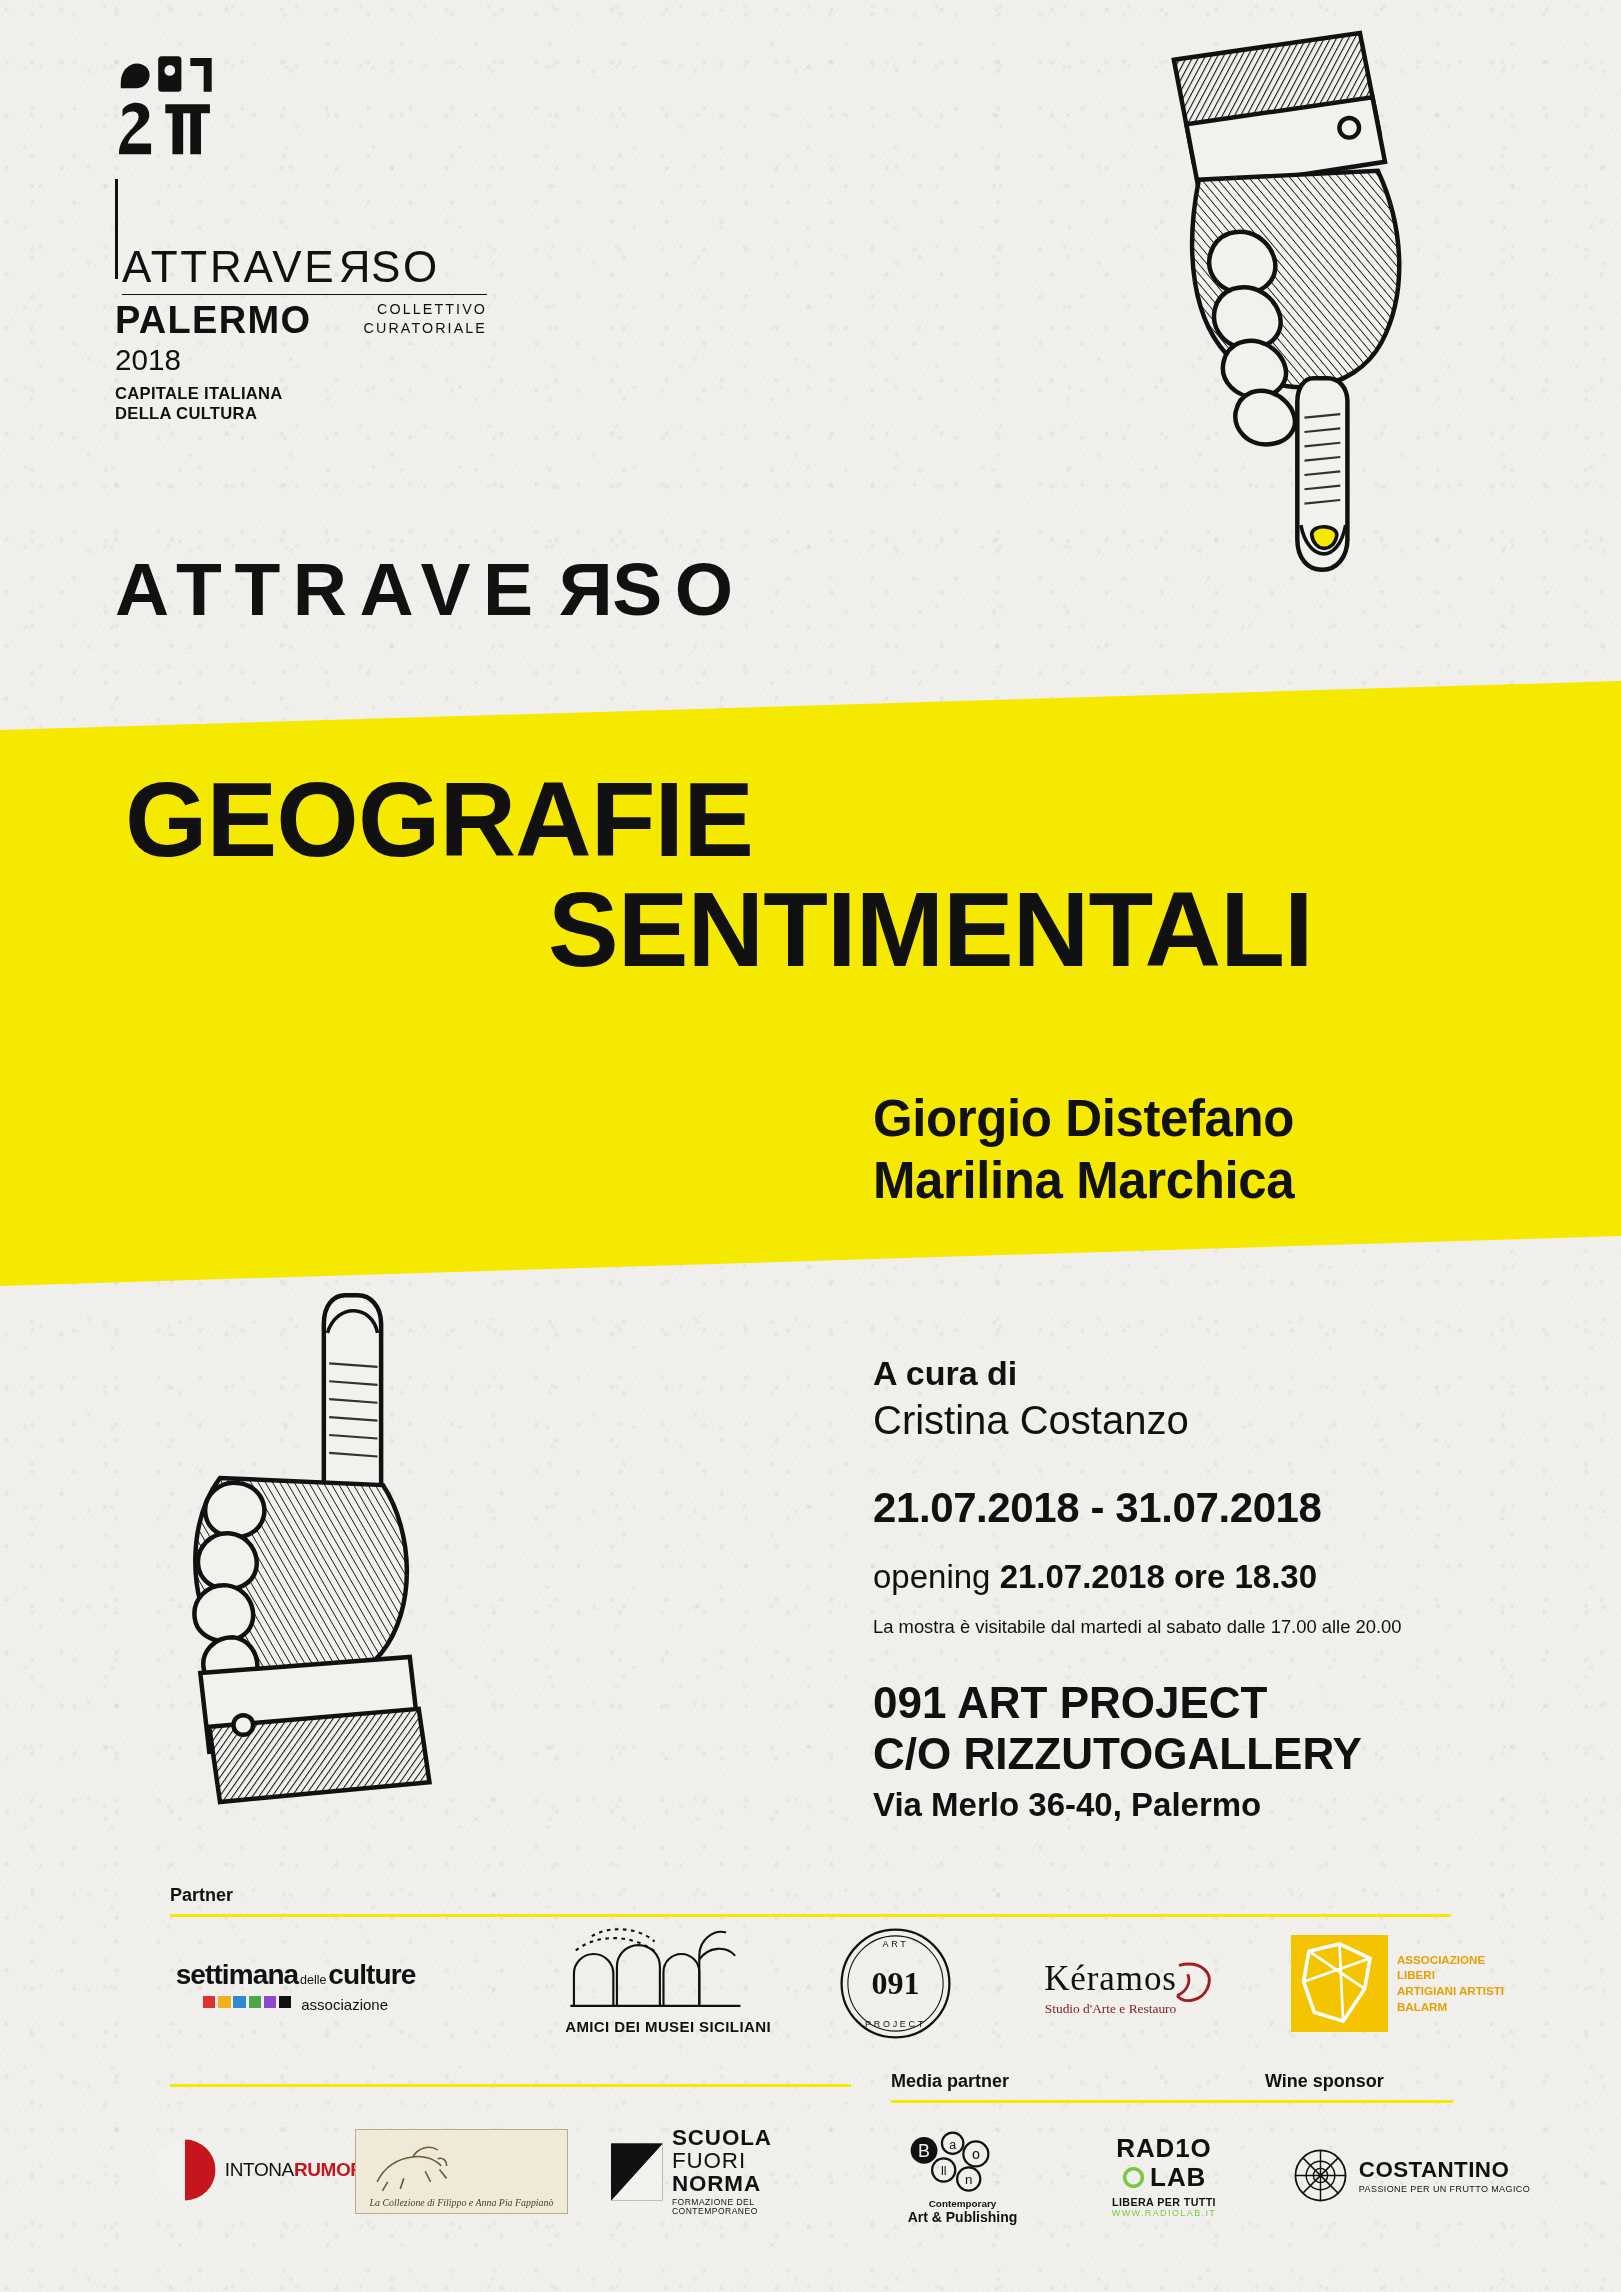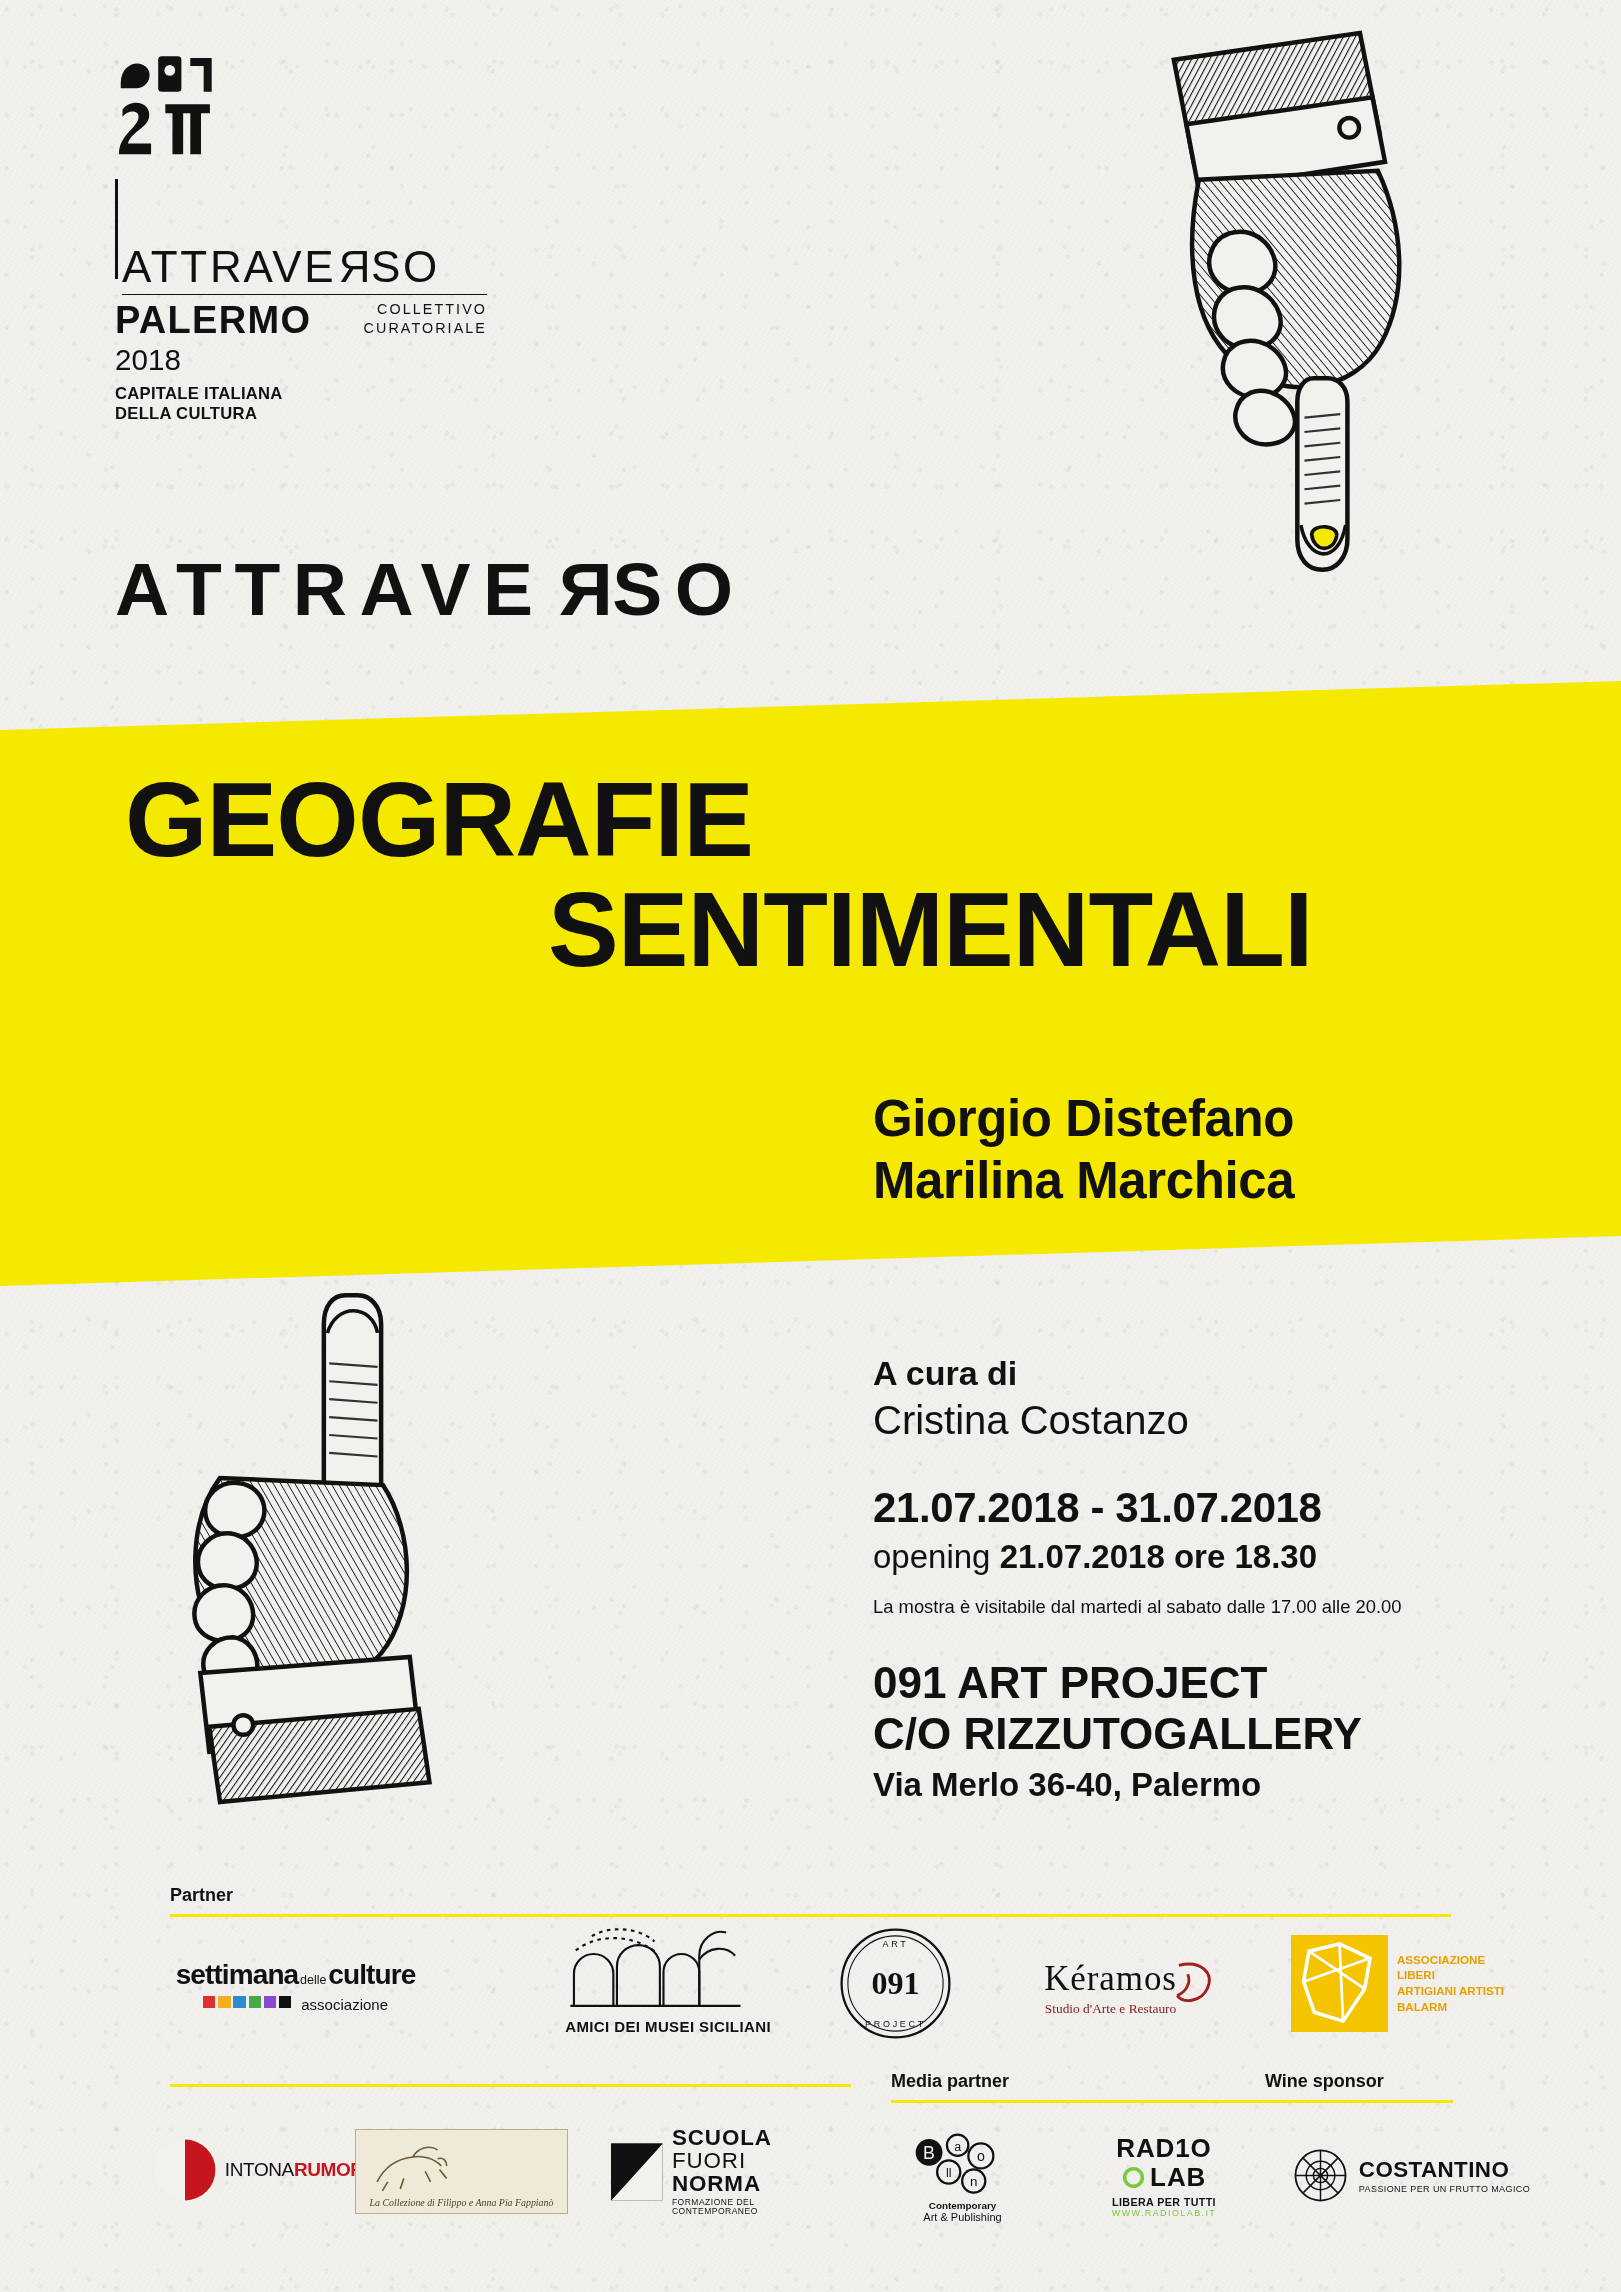--- a/index.html
+++ b/index.html
@@ -129,21 +129,21 @@
     position: absolute; left: 873px; top: 1352px; width: 663px;
     color: #111;
   }
   .info .curator-label { font-size: 34px; font-weight: 700; line-height: 1.25; }
   .info .curator-name { font-size: 40px; font-weight: 400; line-height: 1.25; }
   .info .dates {
     font-size: 42px; font-weight: 700; margin-top: 38px; line-height: 1.2;
     letter-spacing: -0.4px;
   }
   .info .opening {
-    font-size: 33px; font-weight: 400; margin-top: 3px; line-height: 1.25;
+    font-size: 33px; font-weight: 400; margin-top: 23px; line-height: 1.25;
   }
   .info .opening b { font-weight: 700; }
   .info .hours {
     font-size: 18.4px; font-weight: 400; margin-top: 18px; line-height: 1.3;
   }
   .info .venue {
     font-size: 44px; font-weight: 700; margin-top: 38px; line-height: 1.16;
     letter-spacing: 0px;
   }
   .info .address {
@@ -454,21 +454,21 @@
           <circle cx="50" cy="18" r="12" fill="none" stroke="#111" stroke-width="2.5"></circle>
           <circle cx="76" cy="30" r="14" fill="none" stroke="#111" stroke-width="2.5"></circle>
           <circle cx="40" cy="48" r="13" fill="none" stroke="#111" stroke-width="2.5"></circle>
           <circle cx="68" cy="58" r="13" fill="none" stroke="#111" stroke-width="2.5"></circle>
           <text x="50" y="24" font-size="14" fill="#111" text-anchor="middle" font-family="Liberation Sans">a</text>
           <text x="76" y="36" font-size="16" fill="#111" text-anchor="middle" font-family="Liberation Sans">o</text>
           <text x="40" y="54" font-size="14" fill="#111" text-anchor="middle" font-family="Liberation Sans">ll</text>
           <text x="68" y="64" font-size="15" fill="#111" text-anchor="middle" font-family="Liberation Sans">n</text>
         </svg>
         <div style="font-size:9.9px;font-weight:700;color:#111;margin-top:1.8px;">Contemporary</div>
-        <div style="font-size:11px;font-weight:400;color:#111;">Art &amp; Publishing</div>
+        <div style="font-size:14px;font-weight:700;color:#111;">Art &amp; Publishing</div>
       </div>
     </div>
 
     <div class="logo-cell" style="left:1061px; top:228px; width:206px; height:125px;">
       <div style="text-align:center;">
         <div style="font-size:26px;font-weight:700;color:#111;letter-spacing:0.9px;">RAD1O</div>
         <div style="display:flex;align-items:center;justify-content:center;gap:5.4px;margin-top:-1.8px;">
           <svg width="23" height="23" viewBox="0 0 26 26">
               <circle cx="13" cy="13" r="10" fill="none" stroke="#7ac943" stroke-width="4"></circle>
             </svg>

